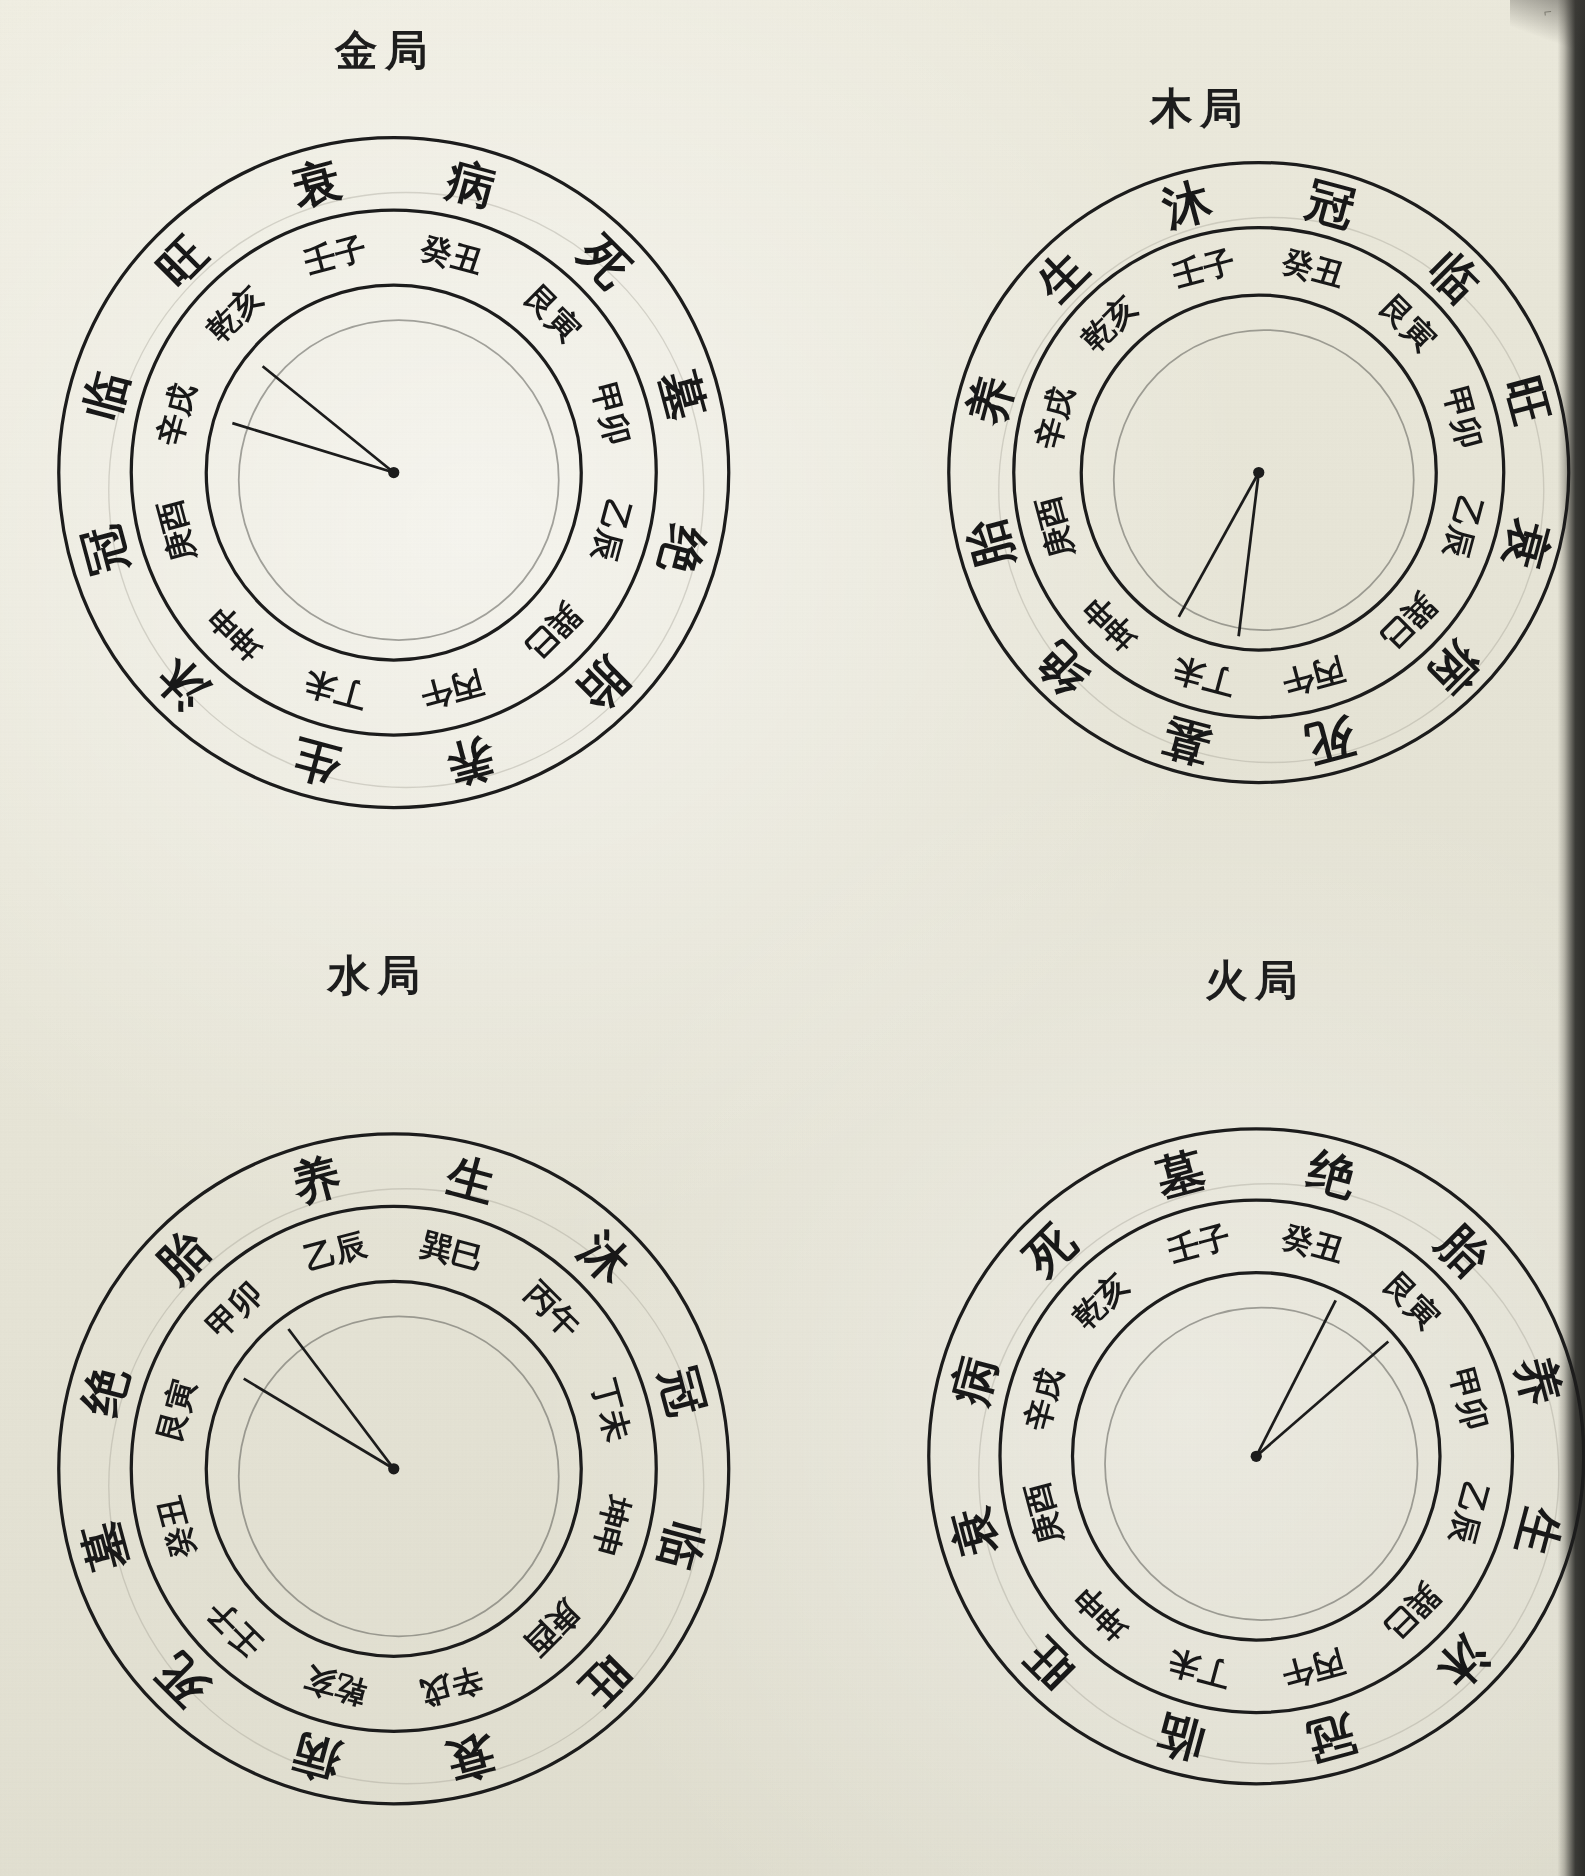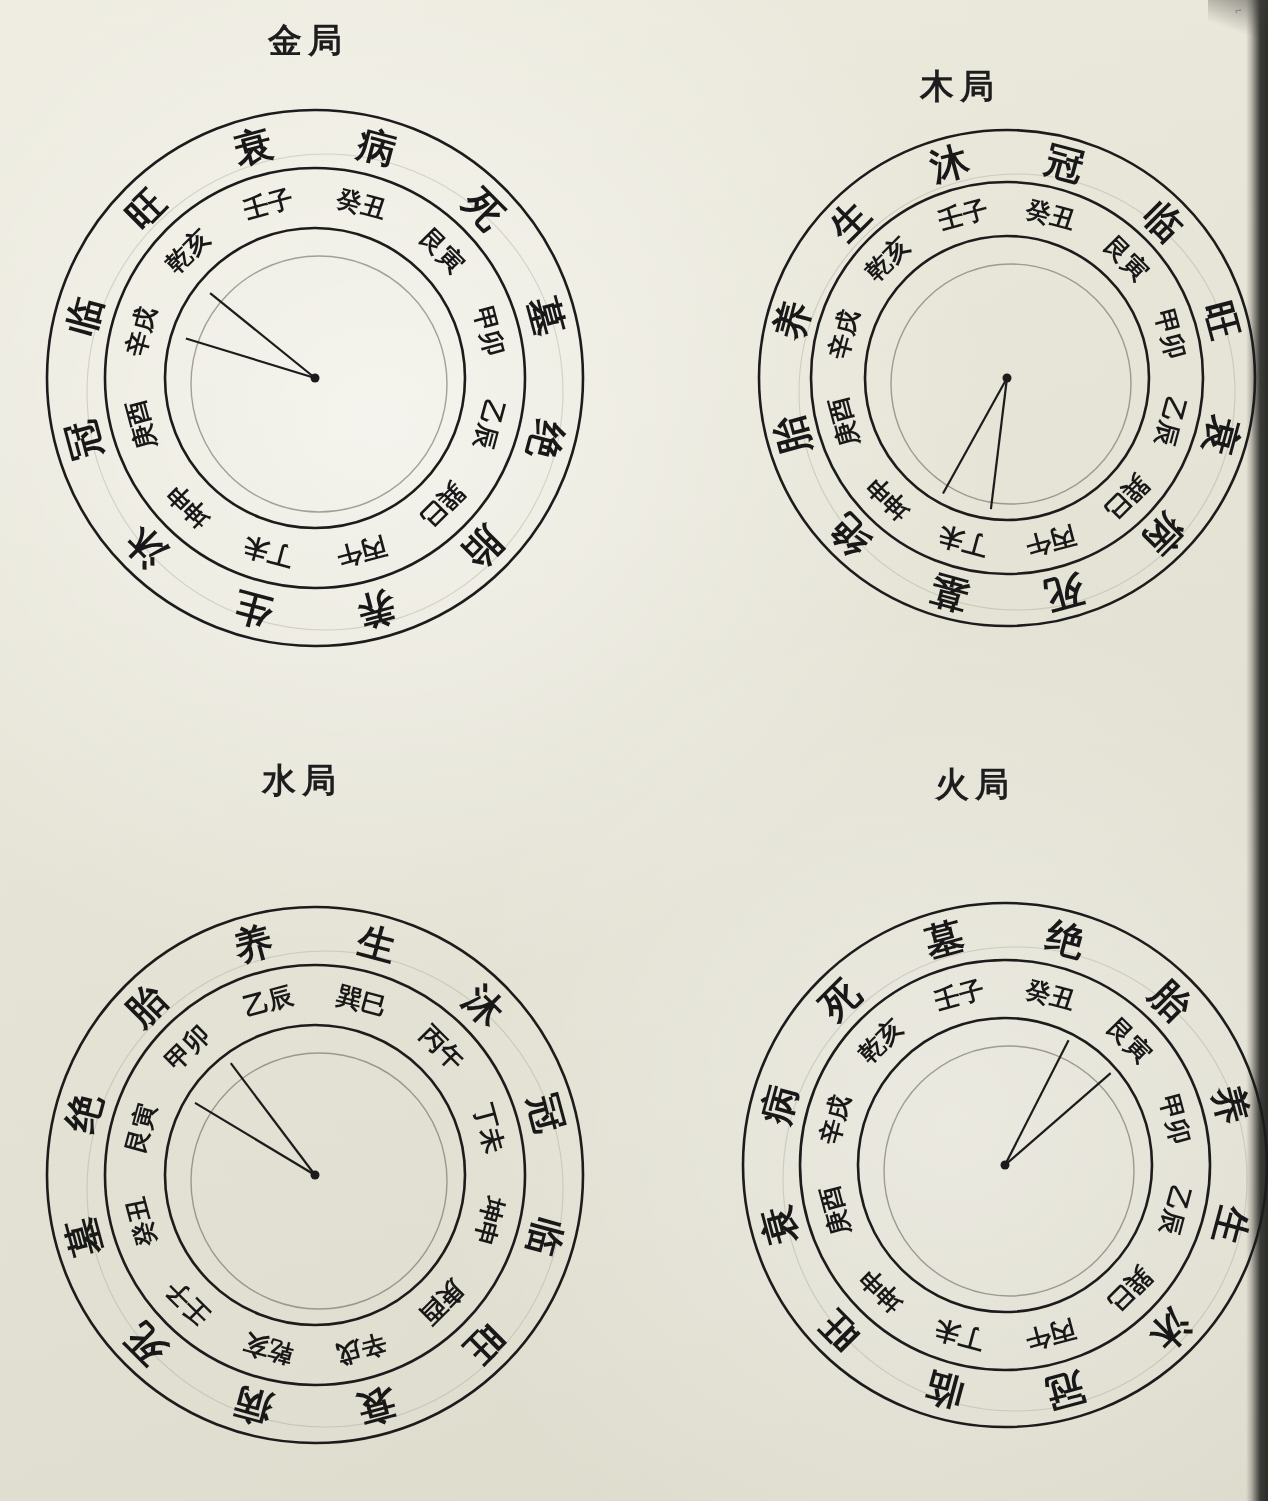--- a/index.html
+++ b/index.html
@@ -122,21 +122,21 @@
 <div id="page">
   <div id="paper-bg"></div>
   <div id="paper-noise"></div>
   <div id="page-edge"></div>
   <div id="page-edge-corner"></div>
   <div class="corner-mark">⌐</div>
 
   <div class="chart-title" style="left:268px; top:18px;">金局</div>
   <div class="chart-title" style="left:920px; top:18px;margin-top:46px;">木局</div>
   <div class="chart-title" style="left:262px; top:758px;">水局</div>
-  <div class="chart-title" style="left:935px; top:762px;">火局</div>
+  <div class="chart-title" style="left:964px; top:762px;">火局</div>
 
   <div class="diagram" id="diag-0" style="left:0; top:0;">
       <svg width="1268" height="1501" viewBox="0 0 1268 1501">
         <circle cx="325" cy="392" r="238" class="ghost"></circle>
         <circle cx="315" cy="378" r="268" class="circle-line"></circle>
         <circle cx="315" cy="378" r="210" class="circle-line"></circle>
         <circle cx="315" cy="378" r="150" class="circle-line"></circle>
         <circle cx="319" cy="384" r="128" class="circle-line faint"></circle>
         <line x1="315" y1="378" x2="185.89885794499023" y2="338.5298198624305" class="pointer-line"></line>
         <line x1="315" y1="378" x2="210.08529520330896" y2="293.0417472082719" class="pointer-line"></line>

